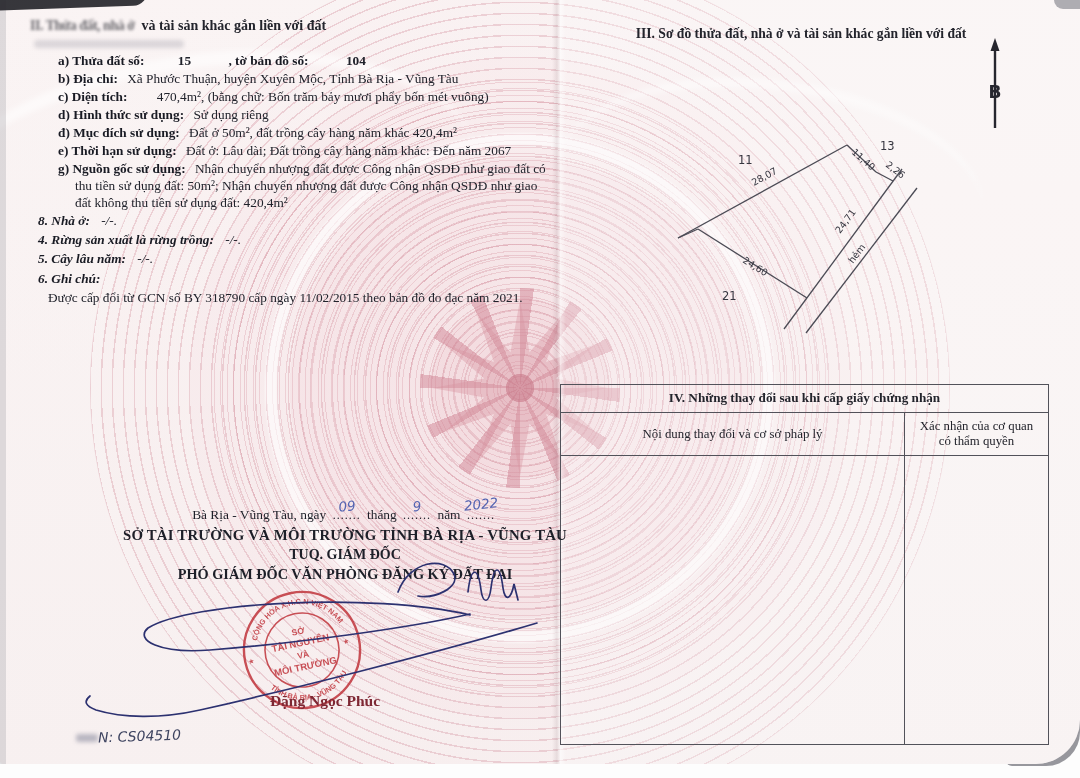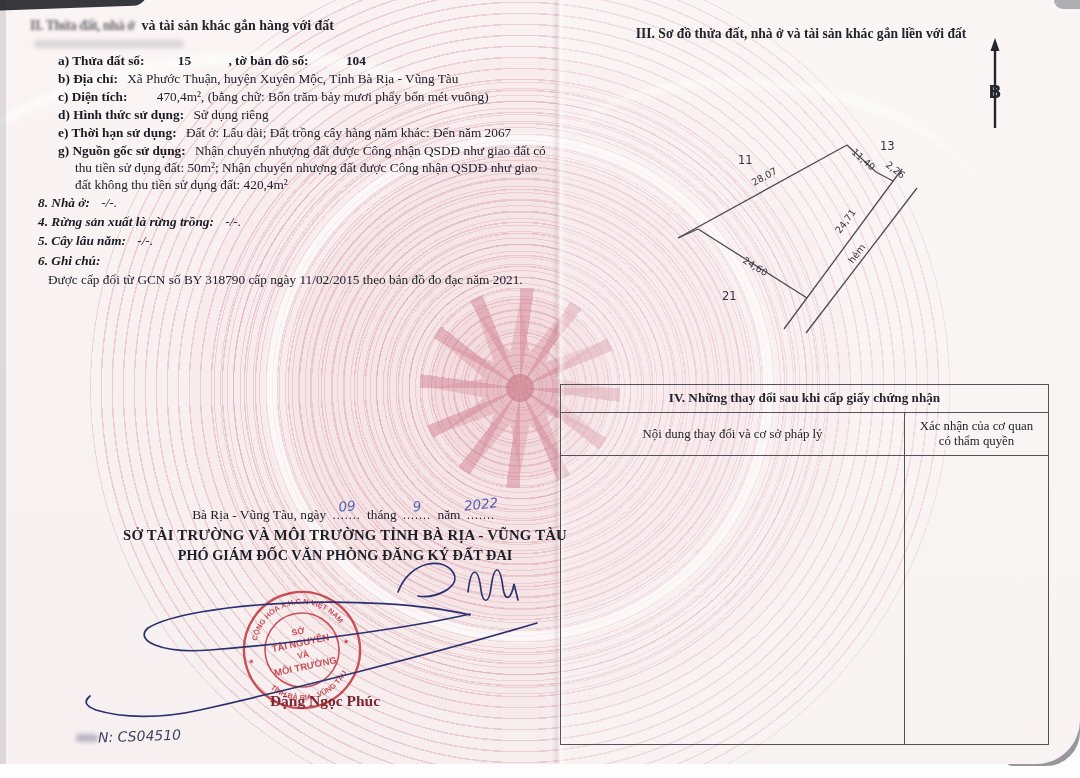--- a/index.html
+++ b/index.html
@@ -122,21 +122,21 @@
     <div class="ring-white"></div>
     <div class="spokes"></div>
     <div class="star"></div>
     <div class="hub"></div>
     <div class="swirl1"></div>
     <div class="swirl2"></div>
     <div class="right-lighter"></div>
     <div class="crease"></div>
 
     <div class="sec2-heading">
-      <span class="smudge">II. Thửa đất, nhà ở</span><span>và tài sản khác gắn hàng với đất</span>
+      <span class="smudge">II. Thửa đất, nhà ở</span><span>và tài sản khác gắn liền với đất</span>
     </div>
     <div class="smudge2"></div>
 
     <div class="sec2">
       <p>
         <span class="lbl">a) Thửa đất số:</span>
         <span class="val g1" style="font-weight:bold;">15</span>
         <span class="lbl g2">, tờ bản đồ số:</span>
         <span class="val g2" style="font-weight:bold;">104</span>
       </p>
@@ -144,20 +144,24 @@
         <span class="lbl">b) Địa chỉ:</span>
         <span class="val">Xã Phước Thuận, huyện Xuyên Mộc, Tỉnh Bà Rịa - Vũng Tàu</span>
       </p>
       <p>
         <span class="lbl">c) Diện tích:</span>
         <span class="val ml-lg">470,4m², (bằng chữ: Bốn trăm bảy mươi phẩy bốn mét vuông)</span>
       </p>
       <p>
         <span class="lbl">d) Hình thức sử dụng:</span>
         <span class="val">Sử dụng riêng</span>
+      </p>
+      <p>
+        <span class="lbl">đ) Mục đích sử dụng:</span>
+        <span class="val">Đất ở 50m², đất trồng cây hàng năm khác 420,4m²</span>
       </p>
       <p>
         <span class="lbl">e) Thời hạn sử dụng:</span>
         <span class="val">Đất ở: Lâu dài; Đất trồng cây hàng năm khác: Đến năm 2067</span>
       </p>
       <p class="hang">
         <span class="lbl">g) Nguồn gốc sử dụng:</span>
         <span class="val">Nhận chuyển nhượng đất được Công nhận QSDĐ như giao đất có thu tiền sử dụng đất: 50m²; Nhận chuyển nhượng đất được Công nhận QSDĐ như giao đất không thu tiền sử dụng đất: 420,4m²</span>
       </p>
       <p class="num">
@@ -224,20 +228,21 @@
     <div class="sig-block">
       <div class="dateline">
         <span>Bà Rịa - Vũng Tàu, ngày</span>
         <span class="dotslot"><span class="hand">09</span><span class="dots">.......</span></span>
         <span>tháng</span>
         <span class="dotslot"><span class="hand">9</span><span class="dots">.......</span></span>
         <span>năm</span>
         <span class="dotslot"><span class="hand" style="top:-11px;">2022</span><span class="dots">.......</span></span>
       </div>
       <div class="org">SỞ TÀI TRƯỜNG VÀ MÔI TRƯỜNG TỈNH BÀ RỊA - VŨNG TÀU</div>
+      <div class="t1">TUQ. GIÁM ĐỐC</div>
       <div class="t2">PHÓ GIÁM ĐỐC VĂN PHÒNG ĐĂNG KÝ ĐẤT ĐAI</div>
     </div>
 
     <svg class="stampsvg" style="left:238px;top:586px;transform:rotate(-12deg);opacity:.88;" width="128" height="128" viewBox="0 0 128 128">
       <defs>
         <path id="arcT" d="M 18,64 A 46,46 0 1 1 110,64"></path>
         <path id="arcB" d="M 14,64 A 50,50 0 0 0 114,64"></path>
       </defs>
       <circle cx="64" cy="64" r="58" fill="none" stroke="#c23a41" stroke-width="2.4"></circle>
       <circle cx="64" cy="64" r="37" fill="none" stroke="#c23a41" stroke-width="1.6"></circle>

